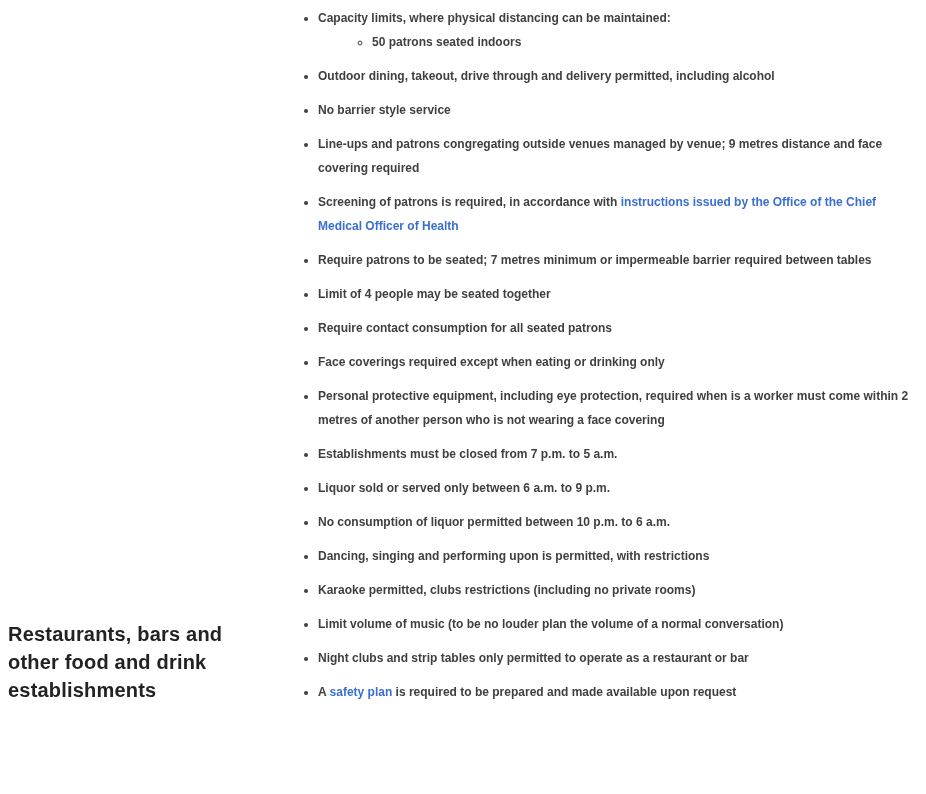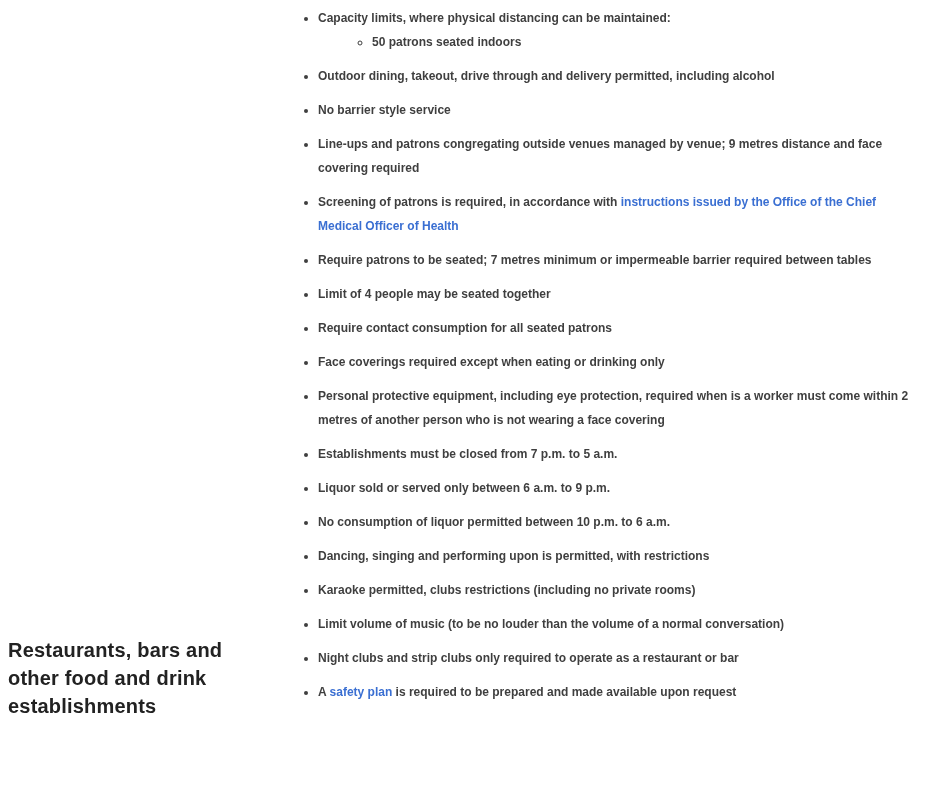--- a/index.html
+++ b/index.html
@@ -45,21 +45,21 @@
     padding:0 0 0 18px;
     list-style:disc outside;
     font-size:12px;
     line-height:24px;
     font-weight:bold;
   }
   ul.measures > li{
     margin:0 0 10px 0;
     padding-left:0;
   }
-  ul.measures > li:last-child{margin-bottom:16px;}
+  ul.measures > li:last-child{margin-bottom:0;}
   ul.sub{
     margin:0;
     padding:0 0 0 54px;
     list-style:circle outside;
   }
   ul.sub > li{margin:0;}
   a{
     color:var(--link);
     text-decoration:none;
     cursor:pointer;
@@ -84,18 +84,18 @@
         <li>Require patrons to be seated; 7 metres minimum or impermeable barrier required between tables</li>
         <li>Limit of 4 people may be seated together</li>
         <li>Require contact consumption for all seated patrons</li>
         <li>Face coverings required except when eating or drinking only</li>
         <li>Personal protective equipment, including eye protection, required when is a worker must come within 2 metres of another person who is not wearing a face covering</li>
         <li>Establishments must be closed from 7 p.m. to 5 a.m.</li>
         <li>Liquor sold or served only between 6 a.m. to 9 p.m.</li>
         <li>No consumption of liquor permitted between 10 p.m. to 6 a.m.</li>
         <li>Dancing, singing and performing upon is permitted, with restrictions</li>
         <li>Karaoke permitted, clubs restrictions (including no private rooms)</li>
-        <li>Limit volume of music (to be no louder than the volume of a normal conversation)</li>
-        <li>Night clubs and strip clubs only required to operate as a restaurant or bar</li>
+        <li>Limit volume of music (to be no louder plan the volume of a normal conversation)</li>
+        <li>Night clubs and strip tables only permitted to operate as a restaurant or bar</li>
         <li>A <a href="#">safety plan</a> is required to be prepared and made available upon request</li>
       </ul>
   </div>
 </div>
 
 </body></html>

